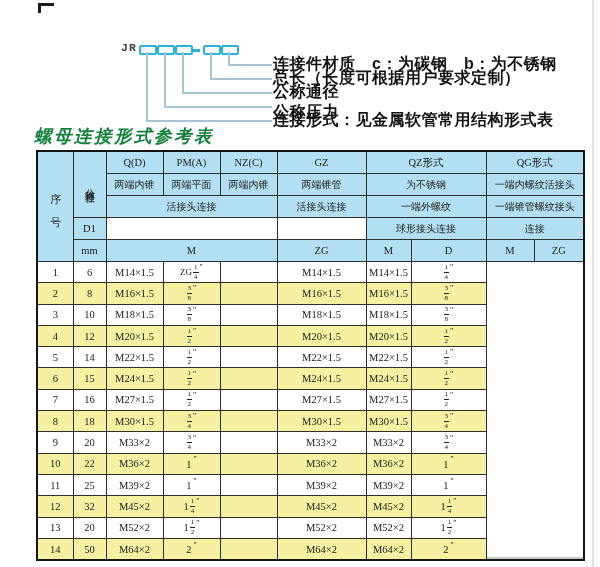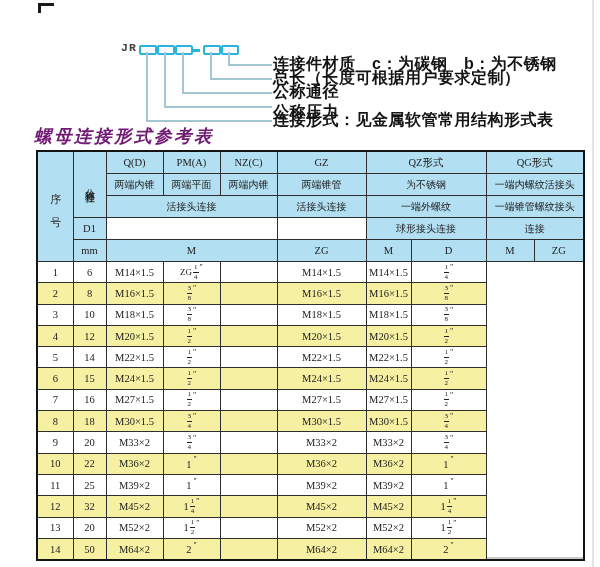--- a/index.html
+++ b/index.html
@@ -21,21 +21,21 @@
   .diag-title .star{color:var(--cyan);font-size:12px;margin-right:2px;}
   .code-prefix{position:absolute;left:121px;top:41px;font-size:11.5px;font-weight:bold;color:#404040;letter-spacing:1px;font-family:Liberation Mono, monospace;}
   .code-box{position:absolute;top:45px;width:14px;height:6px;border:2px solid var(--cyan);border-radius:2px;background:#fff;}
   .code-dash{position:absolute;left:192px;top:49px;width:8px;height:3px;background:var(--cyan);}
   .conn{position:absolute;border-left:2px solid var(--conn);border-bottom:2px solid var(--conn);}
   .dlabel{position:absolute;left:273px;height:14px;line-height:14px;font-size:16px;font-weight:bold;color:#141414;white-space:nowrap;letter-spacing:0.5px;}
 
   
   .heading{position:absolute;left:34px;top:124px;
     font-family:"DejaVu Serif","Liberation Serif",serif;
-    font-style:italic;font-weight:bold;font-size:17.5px;color:#701a75;letter-spacing:2.5px;white-space:nowrap;}
+    font-style:italic;font-weight:bold;font-size:17.5px;color:#15803d;letter-spacing:2.5px;white-space:nowrap;}
 
   
   table.ref{position:absolute;left:36px;top:150px;width:547px;
     border-collapse:collapse;table-layout:fixed;
     border:2px solid #141414;
     font-family:"Liberation Serif","DejaVu Serif",serif;color:#1c1c1c;}
   table.ref th,table.ref td{border:1px solid #2e2e2e;padding:0;text-align:center;vertical-align:middle;overflow:hidden;}
   table.ref th{background:var(--hdr);font-weight:normal;font-size:10px;height:21px;line-height:1.1;}
   table.ref th.code{font-size:10.5px;margin-top:12px;}
   table.ref th.empty{background:#fff;}

